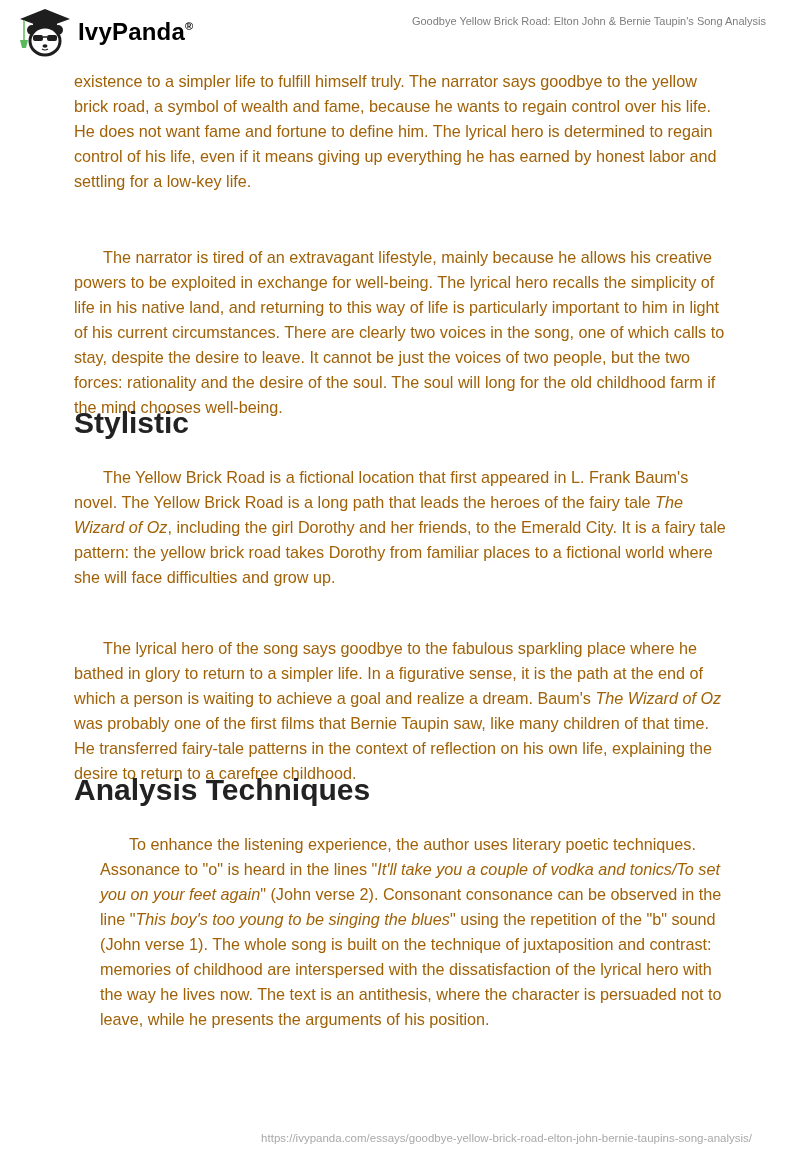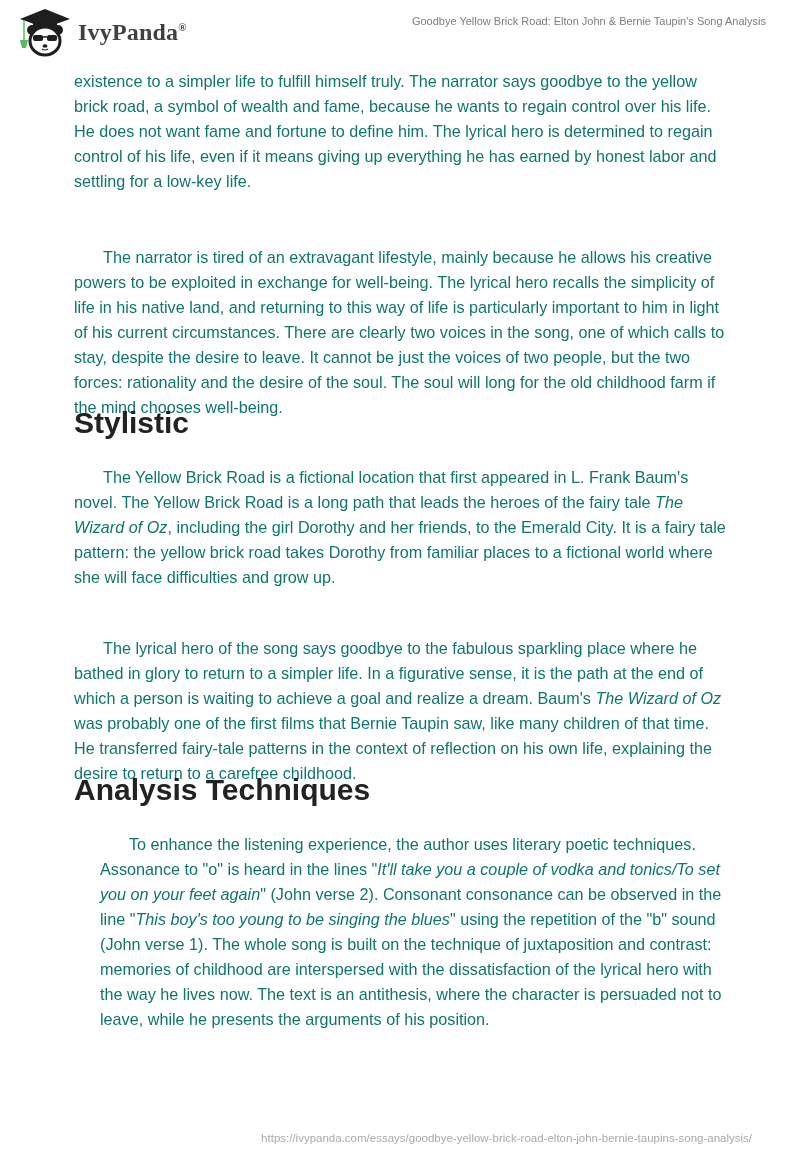--- a/index.html
+++ b/index.html
@@ -1,24 +1,24 @@
 <!DOCTYPE html>
 <html><head>
 <meta charset="utf-8">
 <style>
   html, body { margin: 0; padding: 0; background: #ffffff; }
   body { width: 800px; height: 1160px; position: relative; overflow: hidden; font-family: "Liberation Sans", sans-serif; color: #222222; }
   .header { position: absolute; top: 0; left: 0; width: 800px; height: 60px; }
   .logo { position: absolute; left: 16px; top: 6px; display: flex; align-items: center; }
   .logo-mark { width: 58px; height: 52px; }
-  .logo-text { font-family: Liberation Serif, serif; font-weight: bold; font-size: 24px; color: #404040; margin-left: 4px; letter-spacing: 0.2px; }
+  .logo-text { font-family: Liberation Sans, sans-serif; font-weight: bold; font-size: 24px; color: #000000; margin-left: 4px; letter-spacing: 0.2px; }
   .logo-text sup { font-size: 11px; font-weight: bold; vertical-align: top; position: relative; top: 2px; }
   .doc-title { position: absolute; right: 34px; top: 15px; font-size: 11px; color: #7d7d7d; }
   .content { position: absolute; left: 74px; top: 60px; width: 660px; }
-  p { margin: 0; font-size: 16.2px; line-height: 25px; color: #0f766e; text-indent: 0; }
+  p { margin: 0; font-size: 16.2px; line-height: 25px; color: #a16207; text-indent: 0; }
   p.indent { text-indent: 29px; }
   p + p { margin-top: 32px; }
   h2 { font-size: 30px; font-weight: bold; color: #222; margin: 0; line-height: 36px; }
   .p1 { position: absolute; top: 9px; }
   .p2 { position: absolute; top: 153px; }
   .h-sym { position: absolute; top: 345px; }
   .p3 { position: absolute; top: 405px; }
   .p4 { position: absolute; top: 544px; }
   .h-sty { position: absolute; top: 712px; }
   .p5 { position: absolute; top: 772px; margin-left: 26px; }

